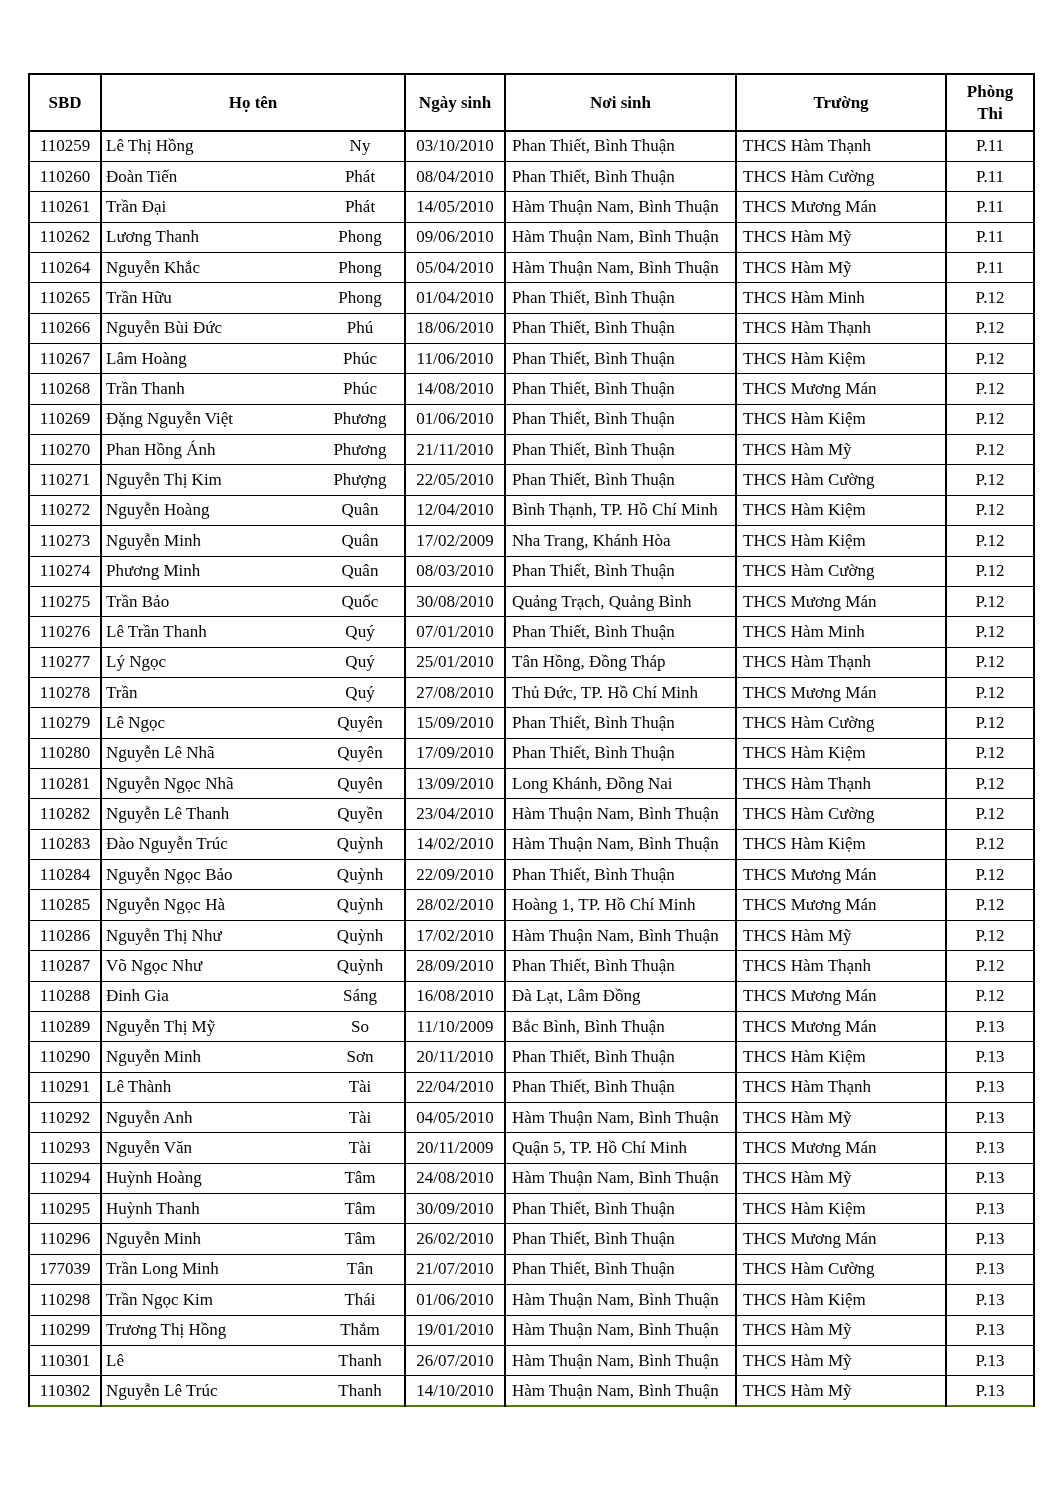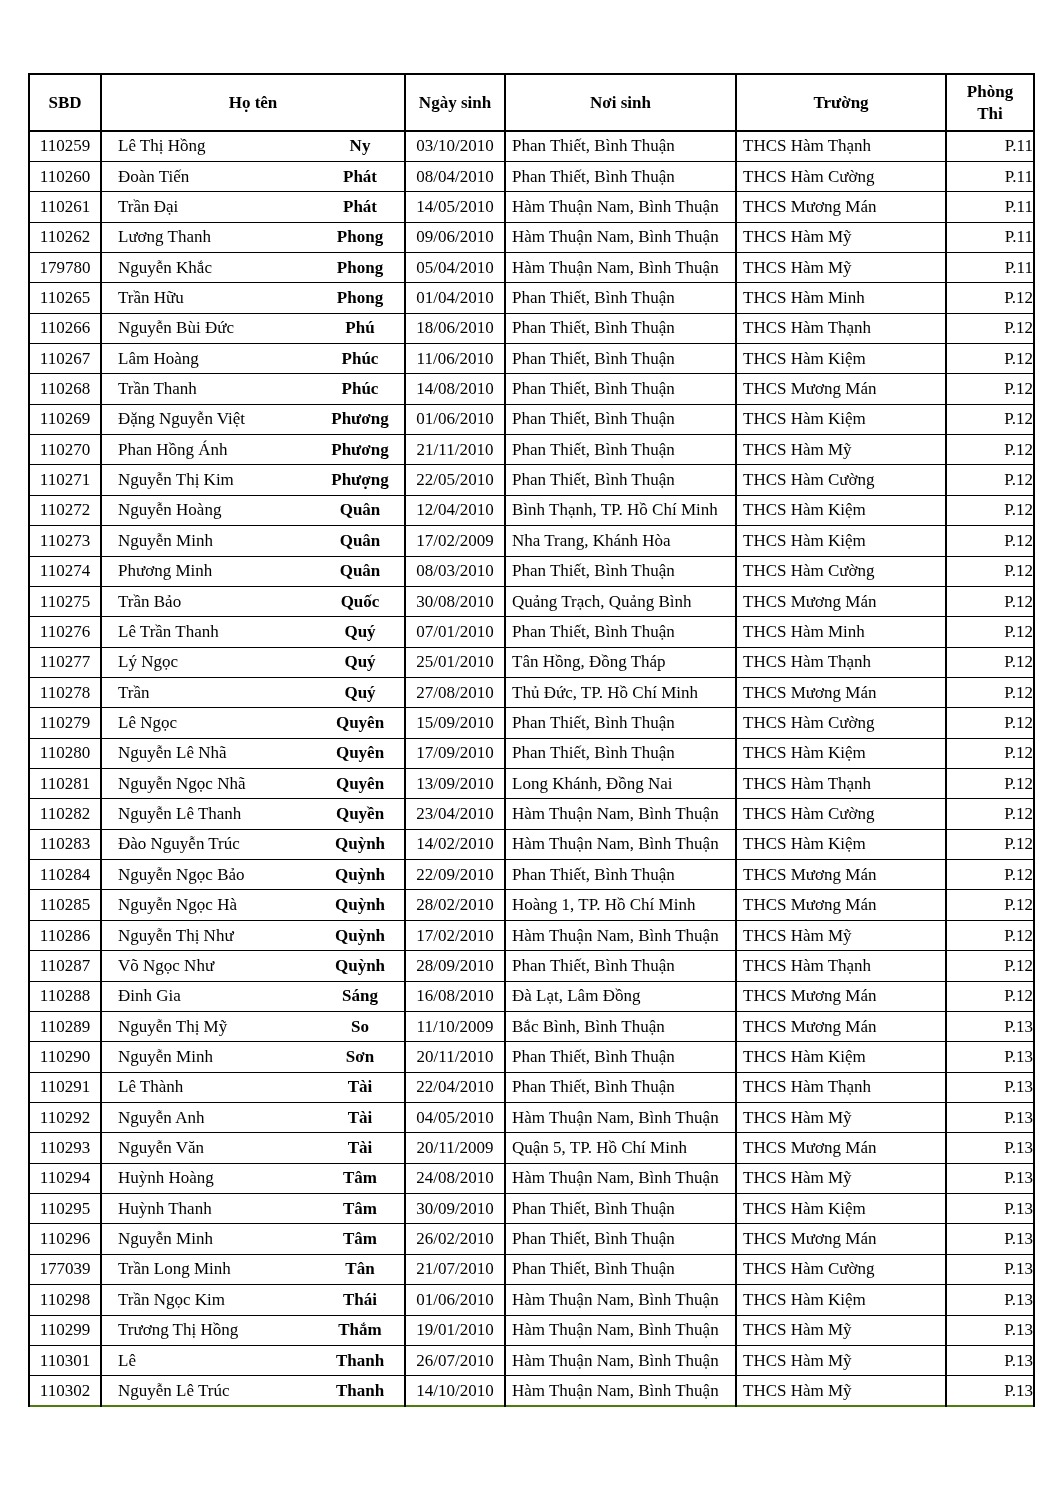--- a/index.html
+++ b/index.html
@@ -34,26 +34,26 @@
     font-weight: bold;
     text-align: center;
     height: 57px;
     white-space: normal;
     line-height: 1.25;
   }
   .roster thead th.h-room { padding: 0 13px; }
   .roster tbody tr { height: 30.36px; }
   .c-sbd  { text-align: center; }
   .c-date { text-align: center; }
-  .c-room { text-align: right; }
+  .c-room { text-align: center; }
   .c-place, .c-school { text-align: left; padding-left: 6px; padding-right: 3px; }
   .c-name { padding: 0; }
   .name-wrap { display: flex; align-items: center; width: 100%; }
-  .name-wrap .ho  { flex: 1 1 auto; padding-left: 16px; overflow: hidden; white-space: nowrap; }
-  .name-wrap .ten { flex: 0 0 88px; text-align: center; font-weight: bold; }
+  .name-wrap .ho  { flex: 1 1 auto; padding-left: 4px; overflow: hidden; white-space: nowrap; }
+  .name-wrap .ten { flex: 0 0 88px; text-align: center; }
 </style>
 </head>
 <body>
 
 <div class="sheet">
   <table class="roster">
     <colgroup>
       <col style="width:72px">
       <col style="width:304px">
       <col style="width:100px">
@@ -123,21 +123,21 @@
       </div>
     </td>
     <td class="c-date">09/06/2010</td>
     <td class="c-place">Hàm Thuận Nam, Bình Thuận</td>
     <td class="c-school">THCS Hàm Mỹ</td>
     <td class="c-room">P.11</td>
   </tr>
 
 
   <tr>
-    <td class="c-sbd">179780</td>
+    <td class="c-sbd">110264</td>
     <td class="c-name">
       <div class="name-wrap">
         <span class="ho">Nguyễn Khắc</span>
         <span class="ten">Phong</span>
       </div>
     </td>
     <td class="c-date">05/04/2010</td>
     <td class="c-place">Hàm Thuận Nam, Bình Thuận</td>
     <td class="c-school">THCS Hàm Mỹ</td>
     <td class="c-room">P.11</td>

